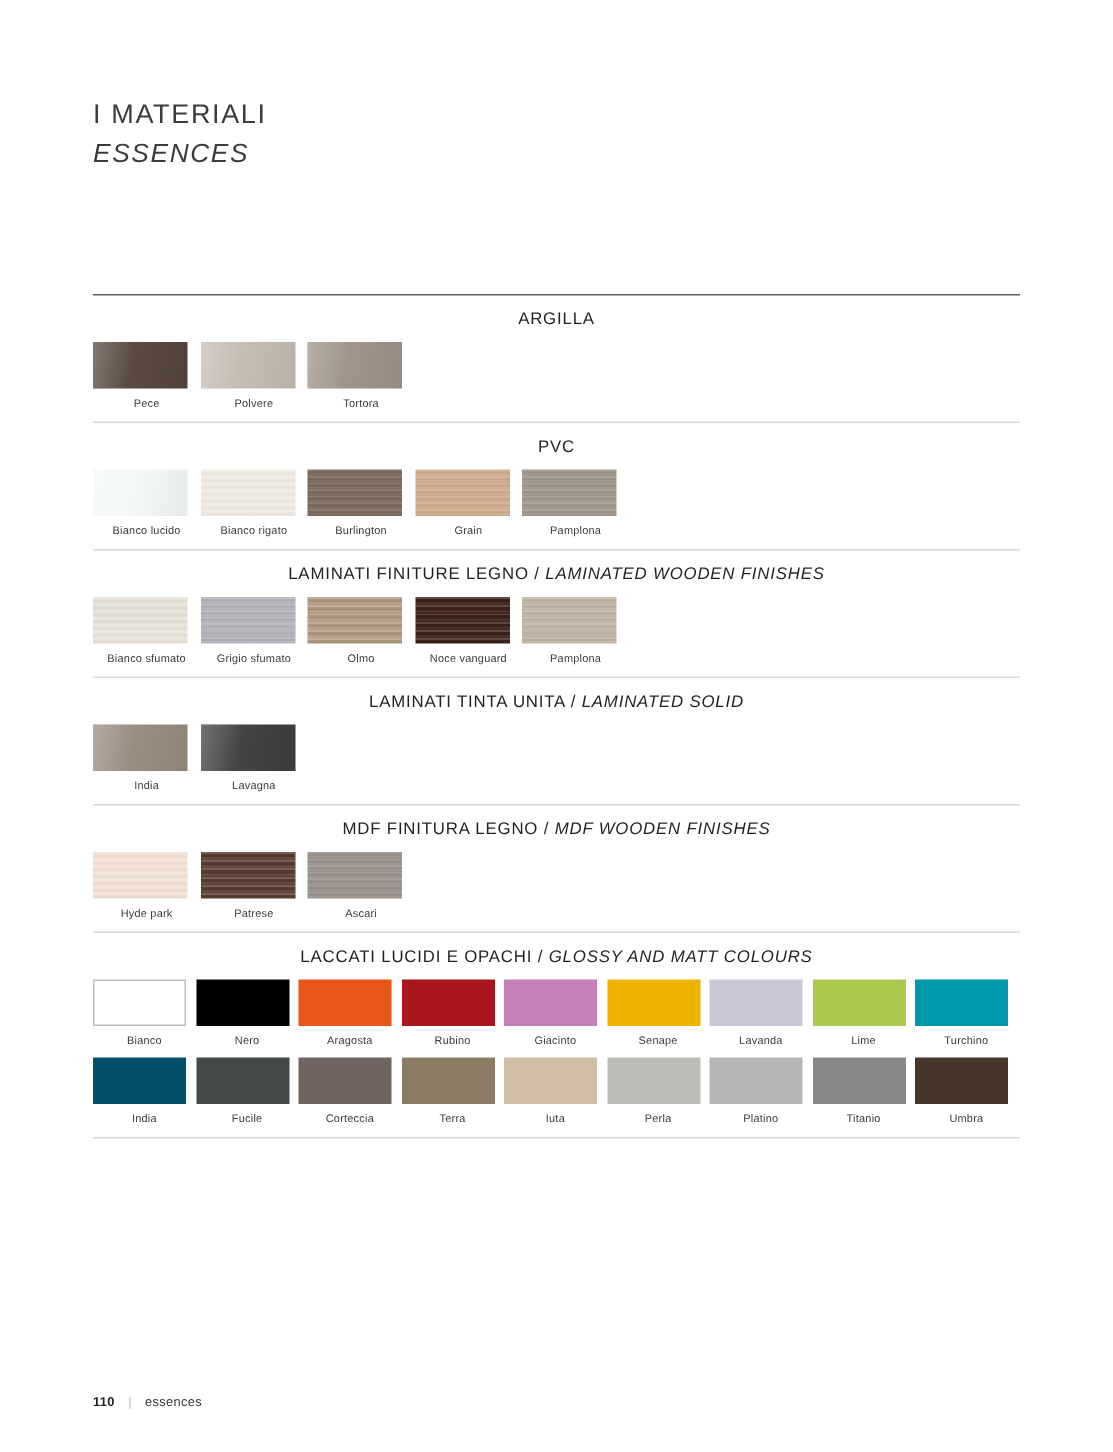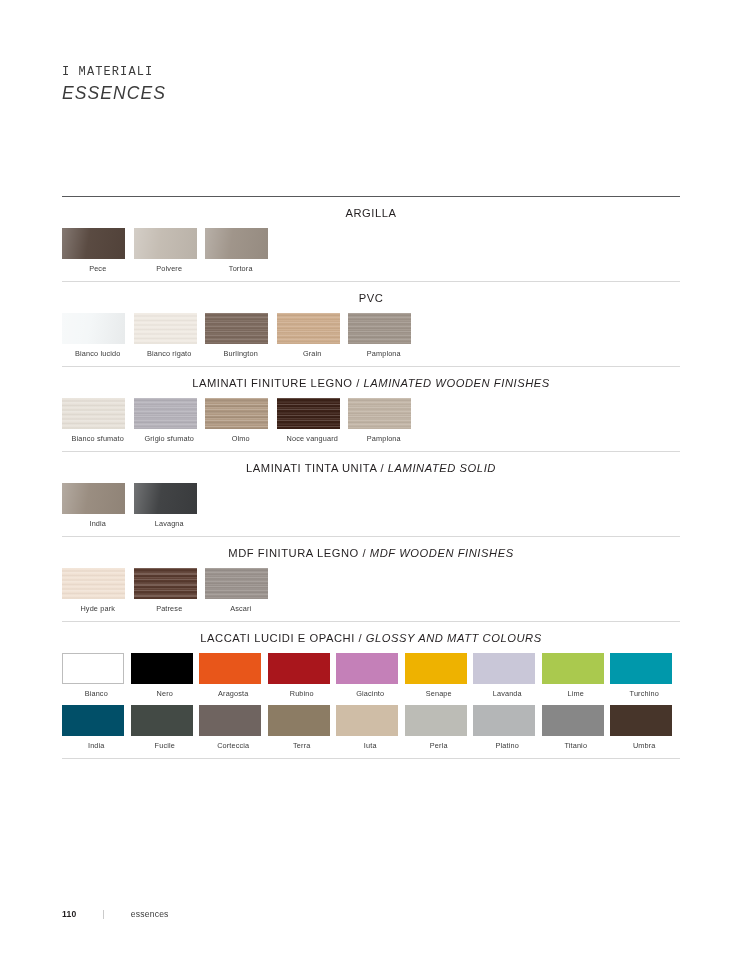--- a/index.html
+++ b/index.html
@@ -20,26 +20,25 @@
     inset: 0;
     padding: 0;
   }
   
   .title-block {
     position: absolute;
     left: 62px;
     top: 64px;
   }
   .title-line1 {
-    font-size: 12px;
+    font-size: 18px;
     letter-spacing: 1.1px;
     font-weight: 400;
     color: #3b3b3b;
     line-height: 1.42;
-    font-family: Liberation Mono, monospace;
   }
   .title-line2 {
     font-size: 17.5px;
     letter-spacing: 1.1px;
     font-style: italic;
     font-weight: 400;
     color: #3b3b3b;
     line-height: 1.42;
   }
   
@@ -161,24 +160,24 @@
     width: 62px;
     height: 31px;
   }
   .lacquer-row2 {
     margin-top: 7px;
   }
   
   .footer {
     position: absolute;
     left: 62px;
-    top: 909px;
+    top: 929px;
     display: flex;
     align-items: center;
-    gap: 26px;
+    gap: 9px;
     font-size: 8.6px;
     color: #3a3a3a;
   }
   .footer-page {
     font-weight: bold;
     color: #231f20;
     letter-spacing: 0.2px;
   }
   .footer-sep {
     color: #b8b8b8;

